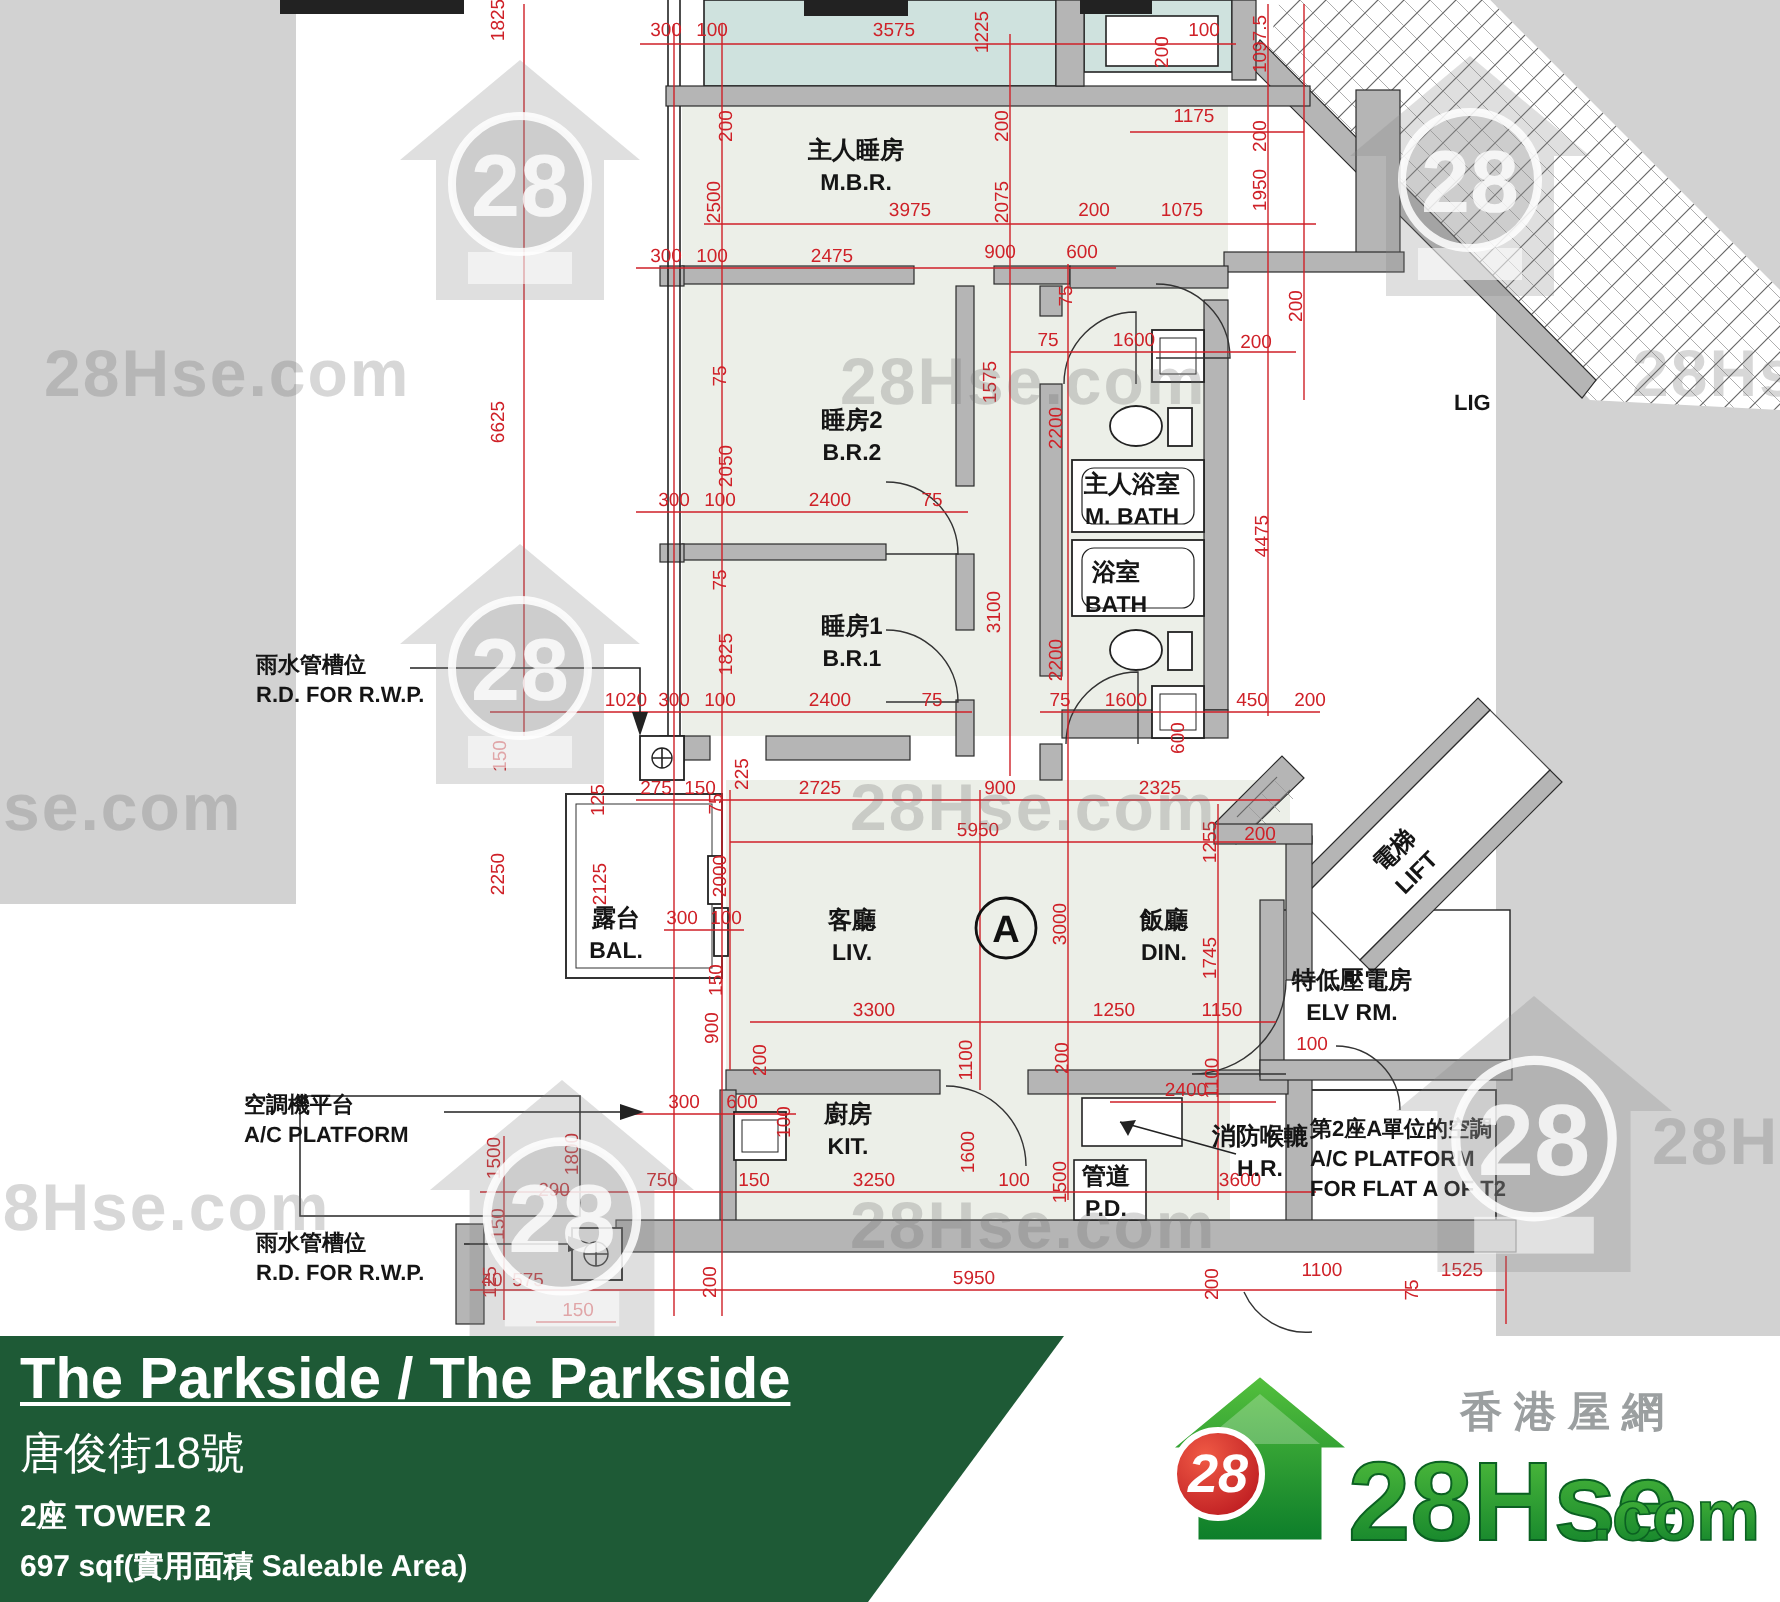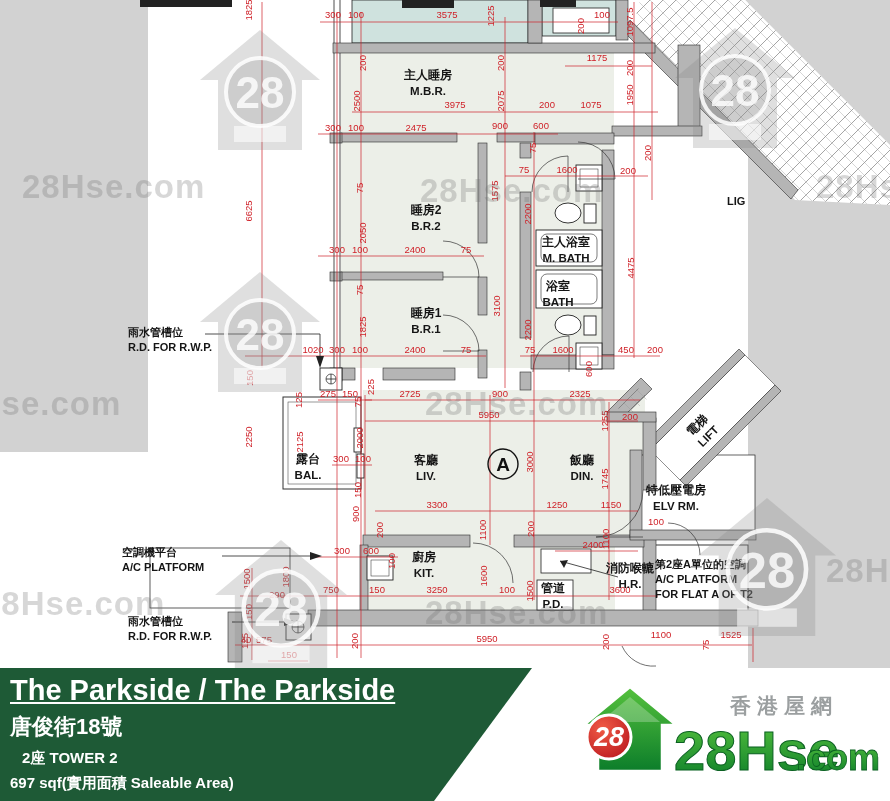--- a/index.html
+++ b/index.html
@@ -18,22 +18,22 @@
   .arc{stroke:#333;stroke-width:.7;fill:none;}
   
   .wm-text{position:absolute;font-weight:bold;font-size:33px;letter-spacing:1px;
            color:rgba(110,110,110,.28);white-space:nowrap;pointer-events:none;}
   .wm-layer{position:absolute;left:0;top:0;width:890px;height:668px;overflow:hidden;pointer-events:none;}
   
   #banner{position:absolute;left:0;top:668px;width:890px;height:133px;background:#fff;}
   #banner-green{position:absolute;left:0;top:0;width:890px;height:133px;background:#1e5a36;
     clip-path:polygon(0 0,532px 0,434px 133px,0 133px);color:#fff;padding:6px 0 0 10px;box-sizing:border-box;}
   .bn-title{font-size:29px;font-weight:bold;margin:0 0 5px 0;letter-spacing:0;text-decoration:underline;}
-  .bn-addr{font-size:22px;font-weight:bold;margin:0 0 7px 0;}
-  .bn-tower{font-size:15px;font-weight:bold;margin:0 0 6px 12px;}
+  .bn-addr{font-size:22px;font-weight:normal;margin:0 0 7px 0;}
+  .bn-tower{font-size:15px;font-weight:bold;margin:0 0 6px 0;}
   .bn-area{font-size:15px;font-weight:bold;margin:0;}
   #logo-box{position:absolute;right:6px;bottom:4px;width:302px;height:122px;}
 </style>
 </head>
 <body>
 
 <div id="stage">
 
   <div id="plan-wrap">
   <svg id="plan-svg" width="890" height="668" viewBox="0 0 890 668">

